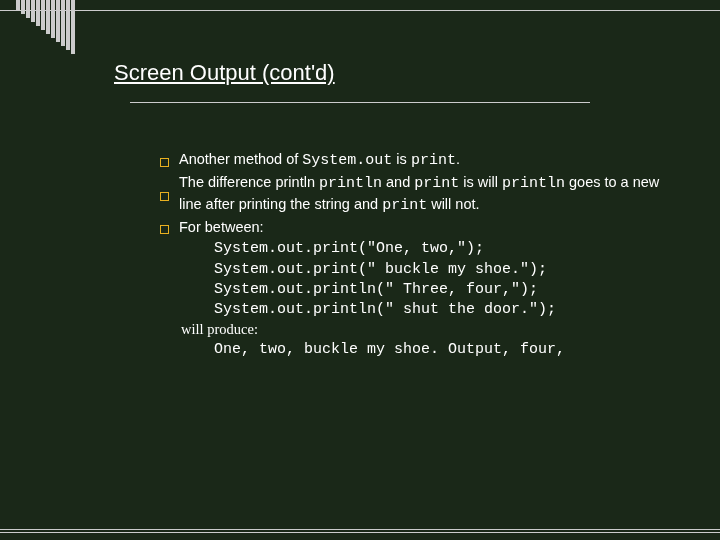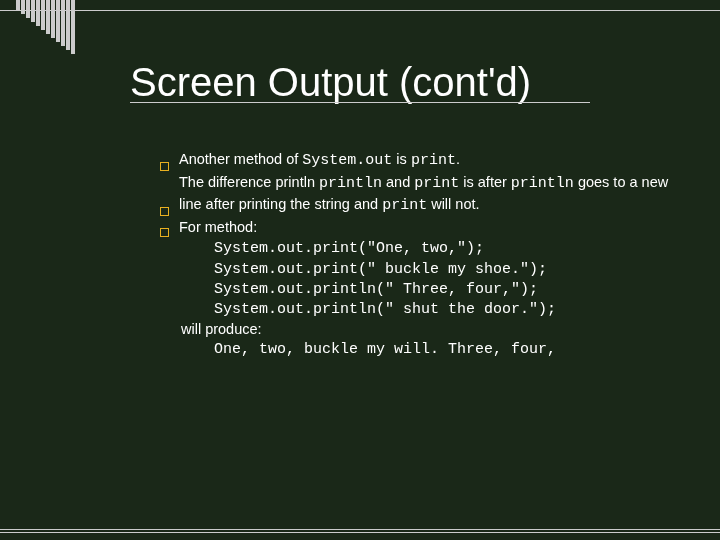--- a/index.html
+++ b/index.html
@@ -55,43 +55,44 @@
   .bar:nth-child(6) { height: 30px; }
   .bar:nth-child(7) { height: 34px; }
   .bar:nth-child(8) { height: 38px; }
   .bar:nth-child(9) { height: 42px; }
   .bar:nth-child(10) { height: 46px; }
   .bar:nth-child(11) { height: 50px; }
   .bar:nth-child(12) { height: 54px; }
   .title {
     position: absolute;
     top: 60px;
-    left: 130px;
-    font-size: 40px;
+    left: 114px;
+    font-size: 22px;
     font-weight: normal;
+    text-decoration: underline;
   }
   .title-underline {
     position: absolute;
     top: 102px;
     left: 130px;
     width: 460px;
     height: 1px;
     background: #ccc;
   }
   .content {
     position: absolute;
     top: 150px;
     left: 160px;
     right: 40px;
     font-size: 14.5px;
     line-height: 1.35;
   }
   .bullet-row {
     display: flex;
-    align-items: flex-end;
+    align-items: center;
     margin-bottom: 2px;
   }
   .bullet {
     width: 9px;
     height: 9px;
     border: 1.5px solid #e8b020;
     margin-right: 10px;
     margin-top: 4px;
     flex-shrink: 0;
   }
@@ -103,20 +104,21 @@
     font-size: 15px;
   }
   .code-indent {
     margin-left: 54px;
     font-family: "Courier New", monospace;
     font-size: 15px;
     line-height: 1.35;
   }
   .cont {
     margin-left: 0;
+    font-family: Liberation Serif, serif;
   }
 </style>
 </head>
 <body>
 
 <div class="top-border"></div>
 <div class="bottom-border"></div>
 <div class="bottom-border2"></div>
 
 <div class="bars">
@@ -142,37 +144,37 @@
   <div class="bullet-row">
     <div class="bullet"></div>
     <div class="bullet-text">
       <span>Another method of </span><span class="mono">System.out</span><span> is </span><span class="mono">print</span><span>.</span>
     </div>
   </div>
 
   <div class="bullet-row">
     <div class="bullet"></div>
     <div class="bullet-text">
-      <span>The difference println </span><span class="mono">println</span><span> and </span><span class="mono">print</span><span> is after </span><span class="mono">println</span><span> goes to a new line after printing the string and </span><span class="mono">print</span><span> will not.</span>
+      <span>The difference println </span><span class="mono">println</span><span> and </span><span class="mono">print</span><span> is will </span><span class="mono">println</span><span> goes to a new line after printing the string and </span><span class="mono">print</span><span> will not.</span>
     </div>
   </div>
 
   <div class="bullet-row">
     <div class="bullet"></div>
     <div class="bullet-text">
-      <span>For method:</span>
+      <span>For between:</span>
     </div>
   </div>
 
   <div class="code-indent">
     <div>System.out.print("One, two,");</div>
     <div>System.out.print(" buckle my shoe.");</div>
     <div>System.out.println(" Three, four,");</div>
     <div>System.out.println(" shut the door.");</div>
   </div>
 
   <div class="cont" style="margin-left:21px;">will produce:</div>
 
   <div class="code-indent">
-    <div>One, two, buckle my will. Three, four,</div>
+    <div>One, two, buckle my shoe. Output, four,</div>
   </div>
 
 </div>
 
 </body></html>

